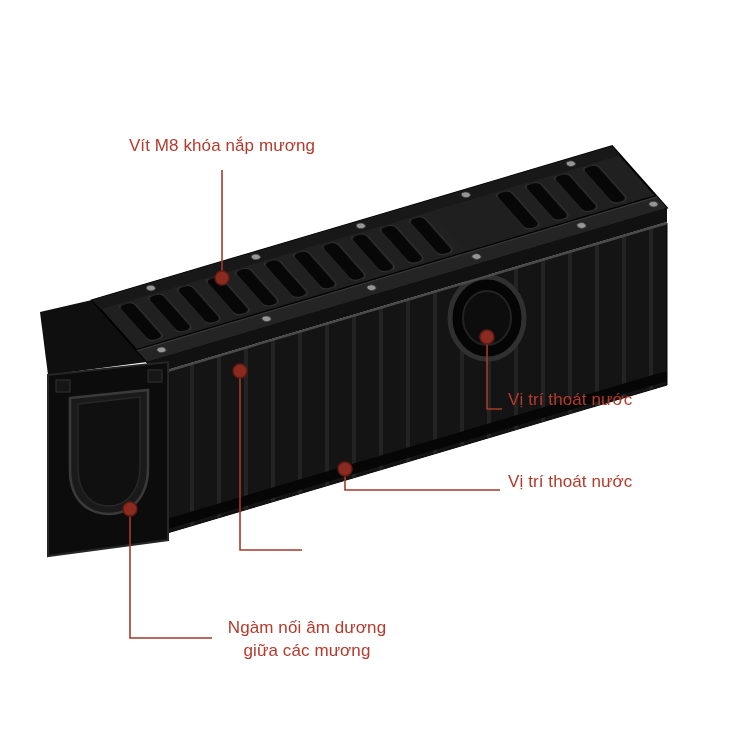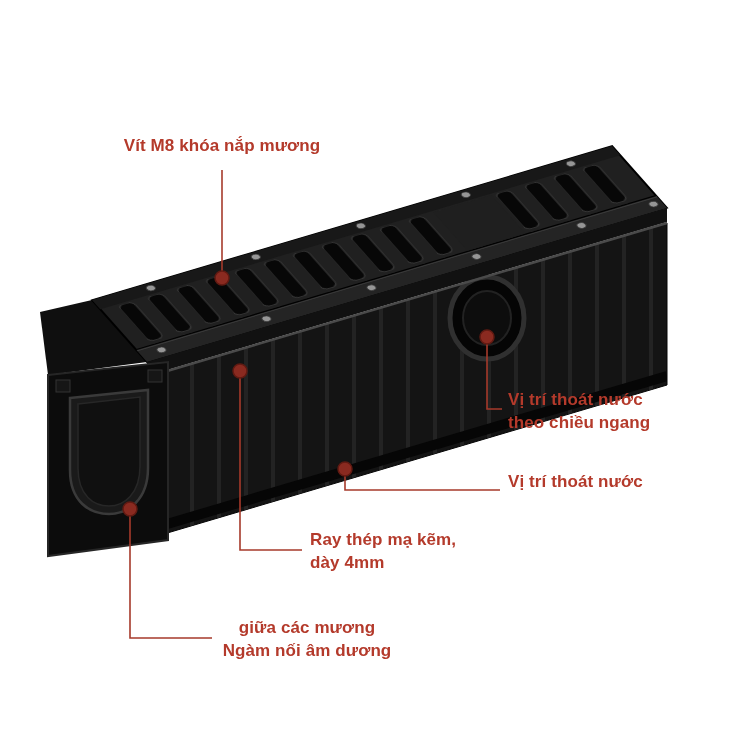--- a/index.html
+++ b/index.html
@@ -2,21 +2,21 @@
 <html><head>
 <meta charset="utf-8">
 <style>
   html,body{margin:0;padding:0;background:#fff;}
   .stage{
     position:relative;width:751px;height:750px;background:#ffffff;overflow:hidden;
     font-family:"Liberation Sans","DejaVu Sans",sans-serif;
   }
   .layer{position:absolute;left:0;top:0;}
   .label{
-    position:absolute;color:#b43a2b;font-size:17px;font-weight:700;
+    position:absolute;color:#b43a2b;font-size:17px;font-weight:400;
     line-height:23px;letter-spacing:.1px;
   }
   .label.center{text-align:center;}
 </style>
 </head>
 <body>
 
 <div class="stage">
 
   <svg class="layer" width="751" height="750" viewBox="0 0 751 750">
@@ -113,30 +113,25 @@
       <circle cx="130" cy="509" r="7"></circle>
     </g>
   </svg>
 
   <div class="label center" style="left:92px;top:134px;width:260px">
     <div>Vít M8 khóa nắp mương</div>
   </div>
 
   <div class="label" style="left:508px;top:388px">
     <div>Vị trí thoát nước</div>
-    <div>theo chiều ngang</div>
   </div>
 
   <div class="label" style="left:508px;top:470px">
     <div>Vị trí thoát nước</div>
   </div>
 
-  <div class="label" style="left:310px;top:528px">
-    <div>Ray thép mạ kẽm,</div>
-    <div>dày 4mm</div>
-  </div>
 
   <div class="label center" style="left:212px;top:616px;width:190px">
+    <div>Ngàm nối âm dương</div>
     <div>giữa các mương</div>
-    <div>Ngàm nối âm dương</div>
   </div>
 
 </div>
 
 </body></html>

